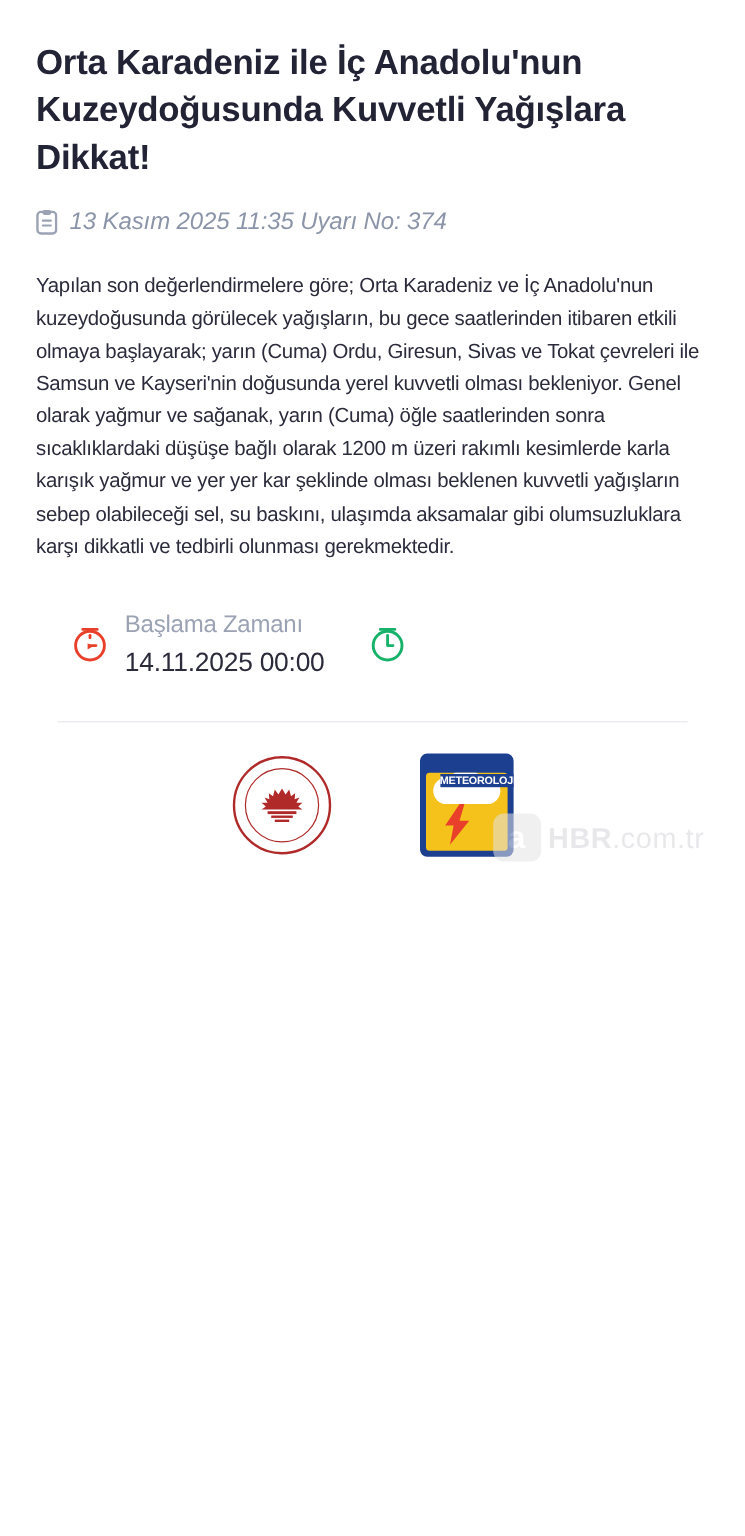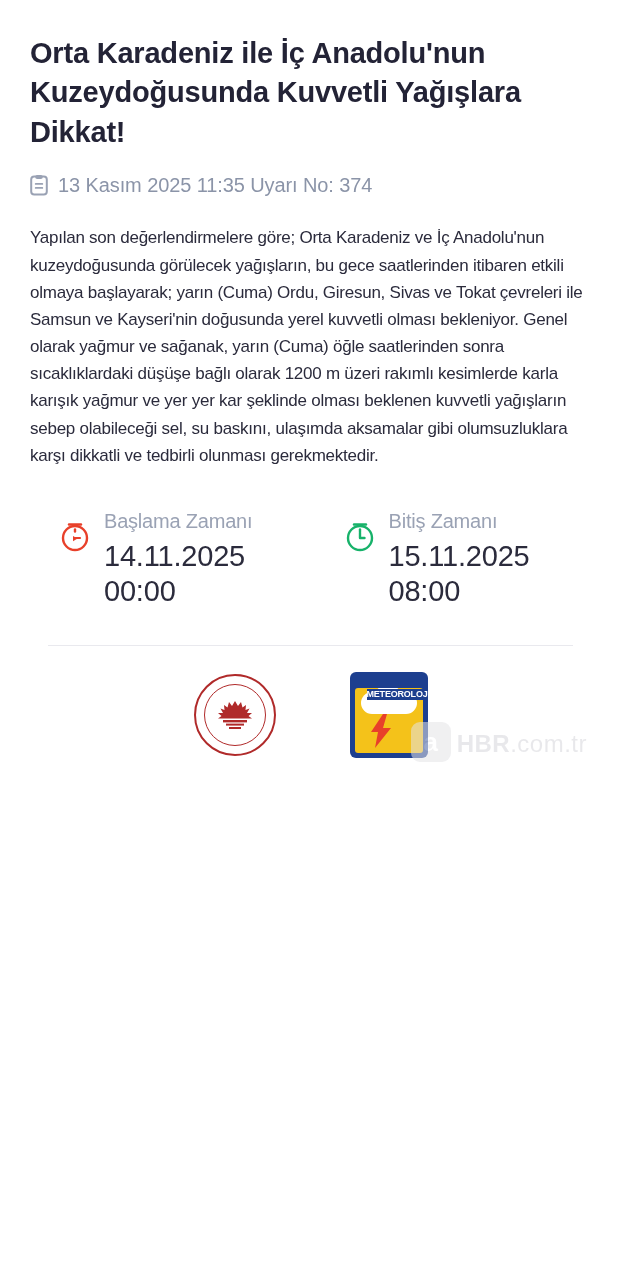--- a/index.html
+++ b/index.html
@@ -43,20 +43,21 @@
     height: 22px;
     flex: 0 0 auto;
     position: relative;
   }
   .meta-icon svg { display: block; }
   .meta-text {
     font-size: 20px;
     color: #8b94a8;
     letter-spacing: -0.1px;
     line-height: 1;
+    font-style: italic;
   }
   .body-text {
     font-size: 17px;
     line-height: 1.60;
     color: #2b2b3c;
     letter-spacing: -0.25px;
     margin: 0;
     white-space: pre-wrap;
   }
   .times {
@@ -78,21 +79,21 @@
     margin-top: 10px;
   }
   .time-label {
     font-size: 20px;
     color: #9aa2b4;
     letter-spacing: -0.2px;
     margin-bottom: 6px;
     line-height: 1.2;
   }
   .time-value {
-    font-size: 29px;
+    font-size: 22px;
     color: #2b2b3c;
     letter-spacing: -0.2px;
     line-height: 1.2;
   }
   .divider {
     margin: 36px 18px 0 18px;
     height: 1px;
     background: #e9e9ee;
   }
   .logos {
@@ -255,24 +256,20 @@
 
     <div class="time-block">
       <span class="clock">
         <svg width="34" height="34" viewBox="0 0 34 34" fill="none" xmlns="http://www.w3.org/2000/svg">
           <circle cx="17" cy="19" r="12" stroke="#17b26a" stroke-width="2.4"></circle>
           <path d="M11 5.5h12" stroke="#17b26a" stroke-width="2.4" stroke-linecap="round"></path>
           <path d="M17 10.5v2" stroke="#17b26a" stroke-width="2.4" stroke-linecap="round"></path>
           <path d="M17 13.5V19h4.5" stroke="#17b26a" stroke-width="2.4" stroke-linecap="round" stroke-linejoin="round"></path>
         </svg>
       </span>
-      <span>
-        <div class="time-label">Bitiş Zamanı</div>
-        <div class="time-value">15.11.2025 08:00</div>
-      </span>
     </div>
 
   </div>
 
   <div class="divider"></div>
 
   <div class="logos">
 
     <div class="logo-mgm-circle">
       <div class="inner">

